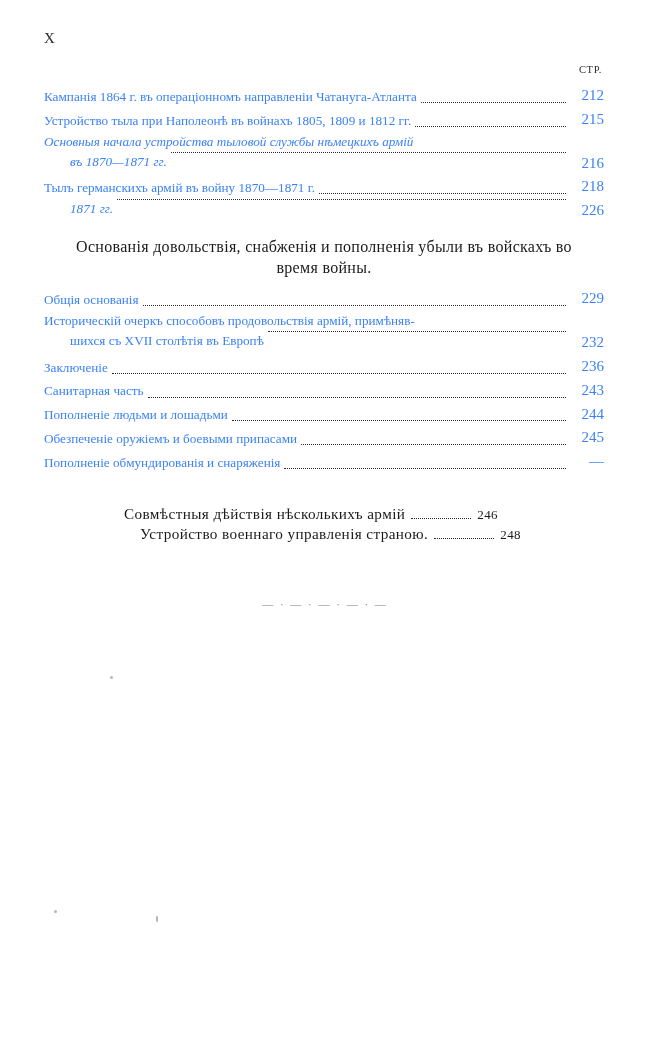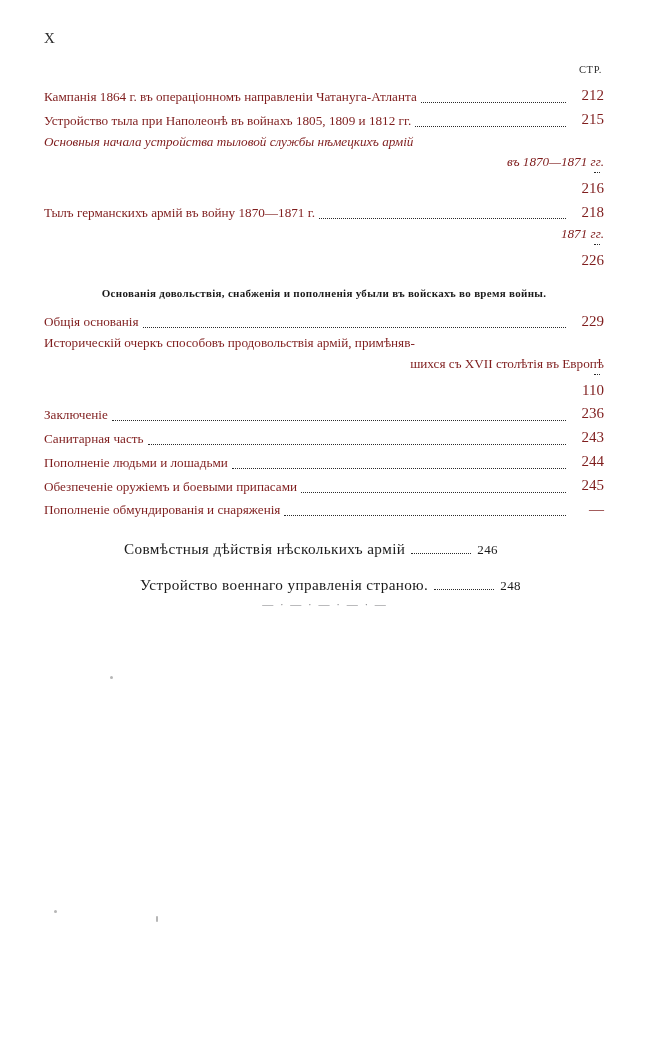--- a/index.html
+++ b/index.html
@@ -44,21 +44,21 @@
     top: 84px;
     left: 44px;
     width: 560px;
   }
   .entry {
     display: flex;
     align-items: flex-end;
     font-size: 13.2px;
     line-height: 1.52;
     margin-bottom: 1px;
-    color: #7f1d1d;
+    color: #3b82f6;
   }
   .entry .txt {
     white-space: normal;
   }
   .entry .leader {
     flex: 1 1 auto;
     border-bottom: 1px dotted #2b2b2b;
     margin: 0 4px 4px 4px;
     height: 0;
     min-width: 6px;
@@ -73,44 +73,42 @@
     font-style: italic;
   }
   .entry.two-line {
     display: block;
   }
   .entry.two-line .line1 {
     display: block;
   }
   .entry.two-line .line2 {
     display: flex;
-    align-items: flex-end;
     padding-left: 26px;
-    flex-direction: column;
   }
   .entry.two-line .line2 .leader {
     flex: 1 1 auto;
     border-bottom: 1px dotted #2b2b2b;
     margin: 0 4px 4px 4px;
     height: 0;
   }
   .section-title {
     text-align: center;
-    font-weight: bold;
-    font-size: 11px;
+    font-weight: normal;
+    font-size: 16px;
     line-height: 1.32;
     margin: 14px 0 9px 0;
     padding: 0 28px;
     letter-spacing: 0.3px;
   }
   .big-entry {
     display: flex;
     align-items: flex-end;
     font-size: 15.2px;
-    margin-top: 20px;
+    margin-top: 32px;
     padding-left: 80px;
     letter-spacing: 0.4px;
   }
   .big-entry .txt {
     white-space: nowrap;
   }
   .big-entry .leader {
     flex: 1 1 auto;
     margin: 0 6px 4px 6px;
     height: 0;
@@ -118,21 +116,21 @@
     max-width: 60px;
   }
   .big-entry .pg {
     flex: 0 0 auto;
     width: 34px;
     text-align: left;
     font-size: 13px;
   }
   .big-entry.second {
     padding-left: 96px;
-    margin-top: 18px;
+    margin-top: 2px;
   }
   .ornament {
     position: absolute;
     top: 598px;
     left: 0;
     width: 650px;
     text-align: center;
     font-size: 11px;
     letter-spacing: 2px;
     color: #55555a;
@@ -198,21 +196,21 @@
       <span class="txt">Общія основанія</span>
       <span class="leader"></span>
       <span class="pg">229</span>
     </div>
 
     <div class="entry two-line">
       <span class="line1 txt">Историческій очеркъ способовъ продовольствія армій, примѣняв-</span>
       <span class="line2">
         <span class="txt">шихся съ XVII столѣтія въ Европѣ</span>
         <span class="leader"></span>
-        <span class="pg">110</span>
+        <span class="pg">232</span>
       </span>
     </div>
 
     <div class="entry">
       <span class="txt">Заключеніе</span>
       <span class="leader"></span>
       <span class="pg">236</span>
     </div>
 
     <div class="entry">

